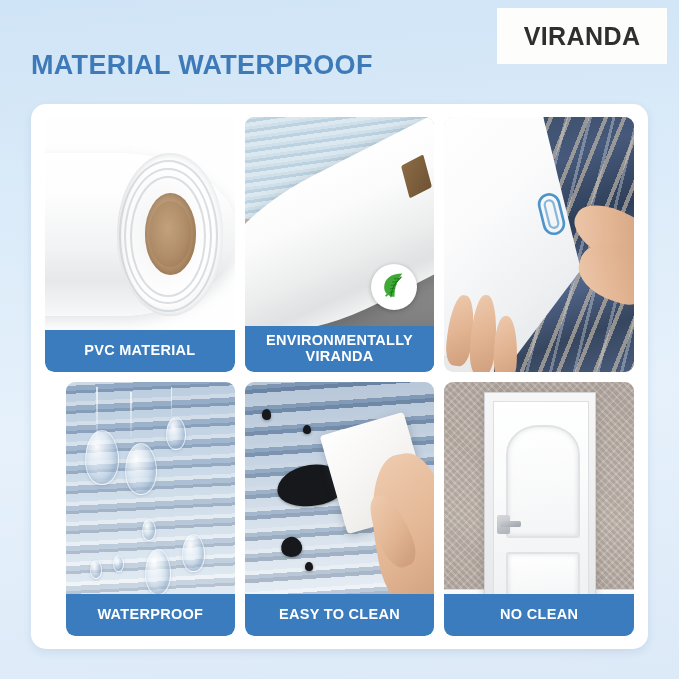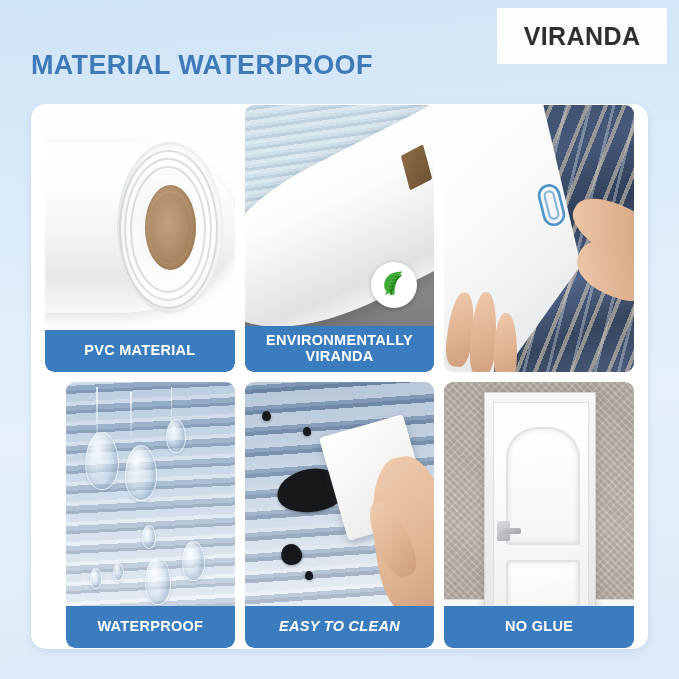--- a/index.html
+++ b/index.html
@@ -22,21 +22,21 @@
   .page-title{
     position:absolute;left:31px;top:50px;
     font-size:27px;font-weight:bold;color:#3f7ab8;letter-spacing:.3px;
   }
   .card{
     position:absolute;left:31px;top:104px;
     width:617px;height:545px;
     background:#ffffff;border-radius:15px;
     box-shadow:0 3px 8px rgba(60,110,160,.13);
     box-sizing:border-box;
-    padding:1px 14px;
+    padding:13px 14px;
   }
   .grid{
     display:grid;
     grid-template-columns:repeat(3,1fr);
     grid-template-rows:repeat(2,1fr);
     gap:10px 10px;
     width:100%;height:100%;
   }
   .cell{
     position:relative;border-radius:9px;overflow:hidden;
@@ -176,21 +176,20 @@
 
   
   .c5{
     background:
       repeating-linear-gradient(176deg,
         rgba(255,255,255,.45) 0 4px,
         rgba(120,145,175,.35) 4px 8px,
         rgba(60,85,120,.32) 8px 12px,
         rgba(230,238,246,.55) 12px 21px),
       linear-gradient(180deg,#7e98b6 0%,#9db3cb 30%,#c5d3e1 58%,#e3eaf1 82%,#f0f4f8 100%);
-    font-style: italic;
   }
   .stain{
     position:absolute;background:#16181b;border-radius:52% 48% 46% 54%/54% 58% 42% 46%;
     box-shadow:0 1px 3px rgba(0,0,0,.35);
   }
   .cloth{
     position:absolute;right:8%;top:16%;width:46%;height:40%;
     background:linear-gradient(150deg,#ffffff 0%,#f6f5f3 45%,#e8e6e2 100%);
     transform:rotate(-16deg);
     border-radius:4px;
@@ -356,17 +355,17 @@
         <div class="baseboard"></div>
         <div class="door-frame">
           <div class="door">
             <div class="panel-top"></div>
             <div class="panel-bot"></div>
             <div class="handle"></div>
             <div class="handle-bar"></div>
           </div>
         </div>
       </div>
-      <div class="label">NO GLUE</div>
+      <div class="label">NO CLEAN</div>
     </div>
 
   </div>
 </div>
 
 </body></html>

